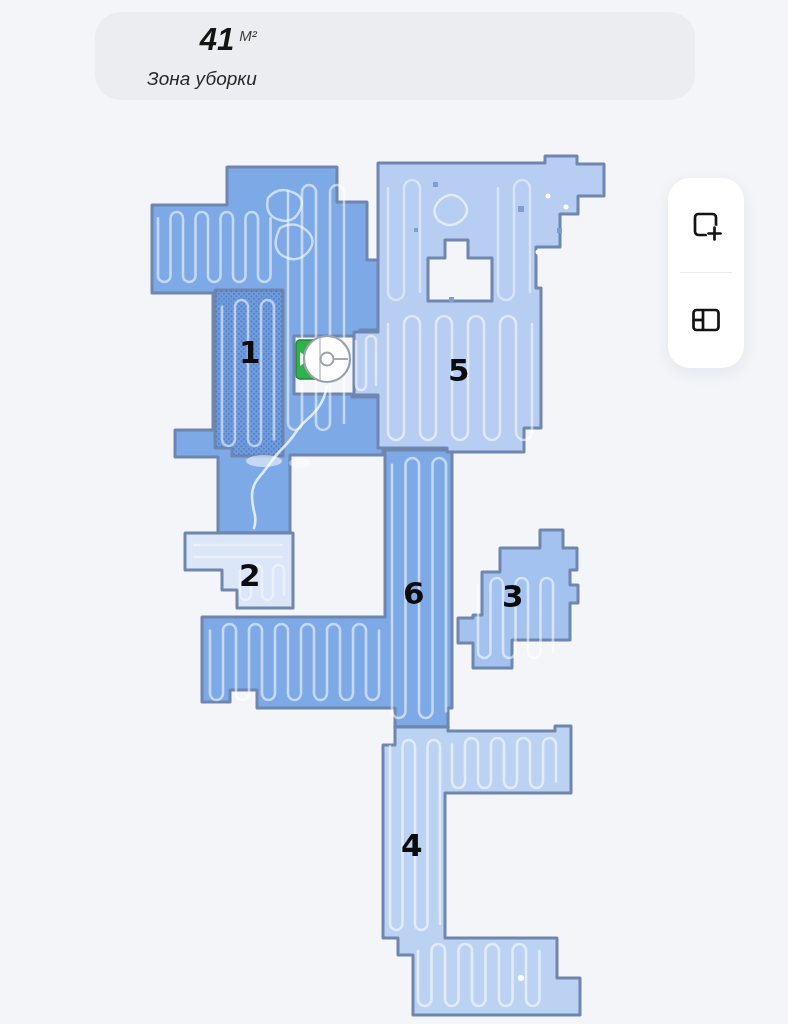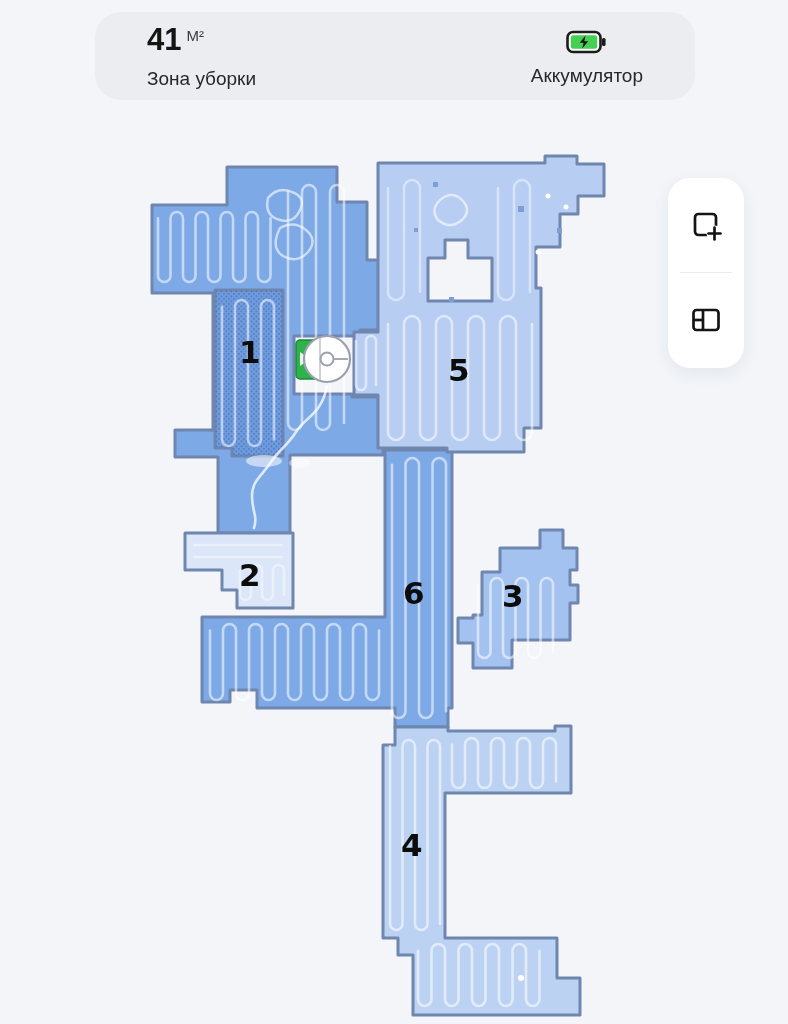--- a/index.html
+++ b/index.html
@@ -9,21 +9,21 @@
     font-family:"Liberation Sans","DejaVu Sans",sans-serif;
     -webkit-font-smoothing:antialiased;
   }
   
   .stats{
     position:absolute;left:95px;top:12px;width:600px;height:88px;
     background:#ebedf0;border-radius:26px;
     display:flex;align-items:center;justify-content:space-between;
     padding:0 52px;box-sizing:border-box;
   }
-  .stat{text-align:left;}
+  .stat{text-align:right;font-style:italic;}
   .stat .val-row{font-size:31px;font-weight:700;color:#141414;line-height:34px;white-space:nowrap;}
   .stat .unit{font-size:15px;font-weight:400;color:#3a3a3a;display:inline-block;transform:translateY(-9px);margin-left:5px;}
   .stat .lbl{font-size:19px;color:#272727;margin-top:6px;}
   .batt-row{height:34px;display:flex;align-items:center;justify-content:center;}
   
   svg.map{position:absolute;left:0;top:0;}
   svg.map text.roomnum{font-family:"DejaVu Sans","Liberation Sans",sans-serif;font-weight:700;font-size:31px;fill:#0c0c0c;}
   .wall{stroke:#6f86af;stroke-width:3;stroke-linejoin:round;}
   .serp{fill:none;stroke:#ffffff;stroke-opacity:.55;stroke-width:2.6;stroke-linecap:round;stroke-linejoin:round;}
   .serp.dim{stroke-opacity:.45;}
@@ -38,31 +38,20 @@
   .tool-btn{width:76px;height:94px;display:flex;align-items:center;justify-content:center;cursor:pointer;background:none;border:none;padding:0;}
   .tool-divider{width:52px;height:1px;background:#ececec;}
 </style>
 </head>
 <body>
 
 <div class="stats">
   <div class="stat">
     <div class="val-row"><span>41</span><span class="unit">М²</span></div>
     <div class="lbl">Зона уборки</div>
-  </div>
-  <div class="stat">
-    <div class="batt-row">
-      <svg width="42" height="24" viewBox="0 0 42 24">
-        <rect x="1.5" y="2" width="33" height="20" rx="5.5" fill="#ffffff" stroke="#1c1c1c" stroke-width="2.6"></rect>
-        <rect x="4.8" y="5.2" width="26.4" height="13.6" rx="2.5" fill="#46d053"></rect>
-        <path d="M19.5 5.5 L13.8 12.8 L17.6 12.8 L16.2 18.6 L22.2 11.2 L18.3 11.2 Z" fill="#111"></path>
-        <rect x="36" y="8" width="3.6" height="8" rx="1.6" fill="#1c1c1c"></rect>
-      </svg>
-    </div>
-    <div class="lbl">Аккумулятор</div>
   </div>
 </div>
 
 <svg class="map" width="788" height="1024" viewBox="0 0 788 1024">
   <defs>
     <pattern id="dotpat" patternUnits="userSpaceOnUse" width="5" height="5">
       <circle cx="1.4" cy="1.4" r="1.05" fill="#3f68ad" fill-opacity=".5"></circle>
       <circle cx="3.9" cy="3.9" r="1.05" fill="#3f68ad" fill-opacity=".5"></circle>
     </pattern>
   </defs>

